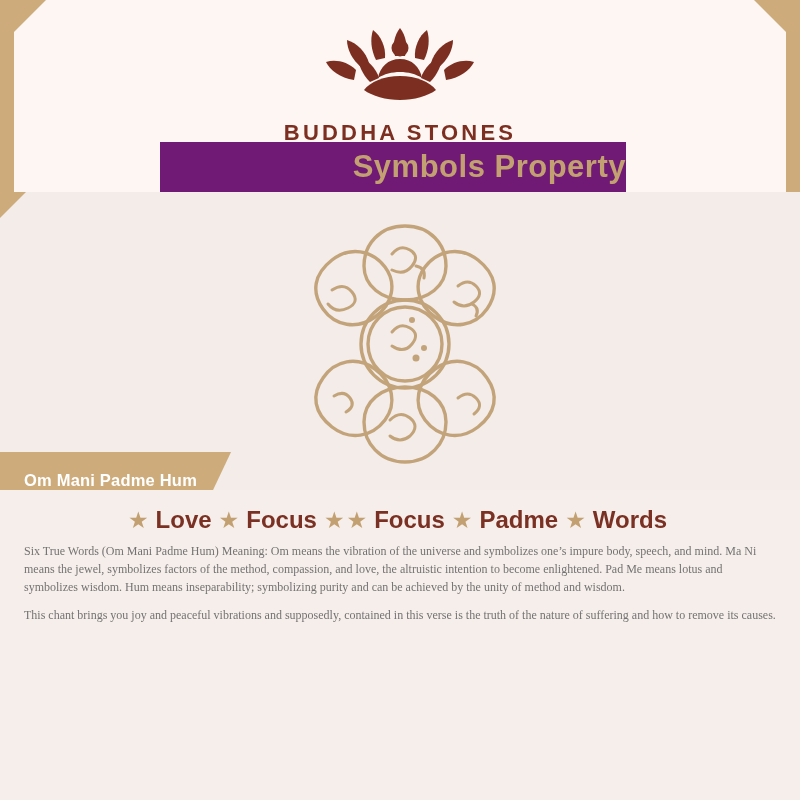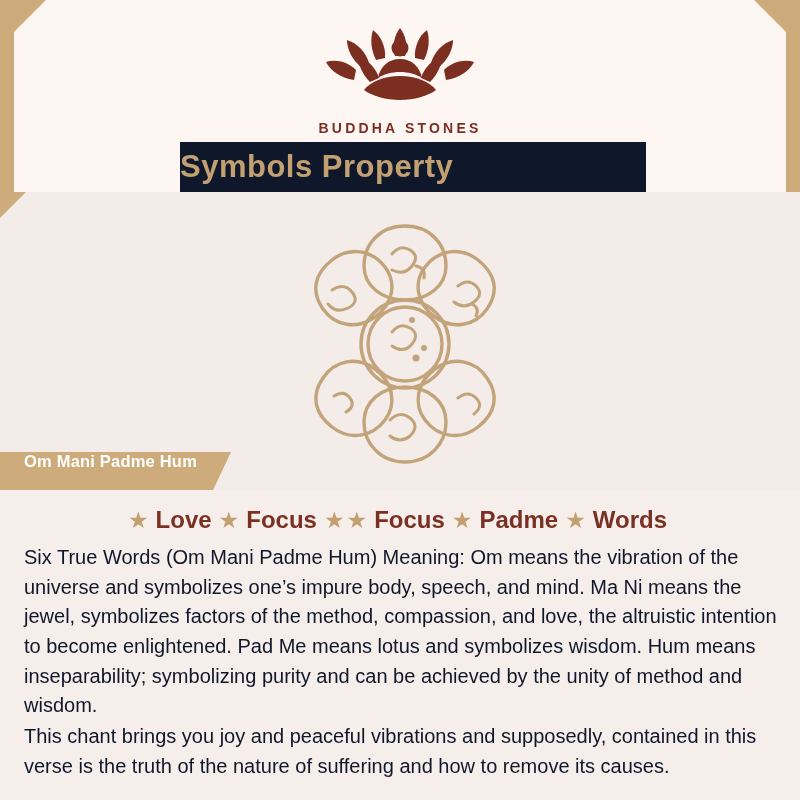--- a/index.html
+++ b/index.html
@@ -45,33 +45,33 @@
   }
 
   
   .logo-wrap {
     position: absolute; left: 0; top: 18px; width: 800px;
     display: flex; flex-direction: column; align-items: center;
   }
   .logo-mark { width: 200px; height: 96px; }
   .logo-text {
     margin-top: 6px;
-    font-size: 14px;
+    font-size: 22px;
     letter-spacing: 3.2px;
     font-weight: bold;
     color: #7c2f20;
     font-family: "Liberation Sans", sans-serif;
   }
 
   
   .title-band {
-    position: absolute; left: 180px; top: 142px;
+    position: absolute; left: 160px; top: 142px;
     width: 466px; height: 50px;
-    background: #0f172a;
-    display: flex; align-items: center; justify-content: flex-start;
+    background: #701a75;
+    display: flex; align-items: center; justify-content: flex-end;
   }
   .title-band .title {
     font-size: 31px;
     font-weight: bold;
     color: #c2a071;
     letter-spacing: .5px;
     font-family: "Liberation Sans", sans-serif;
   }
 
   
@@ -87,21 +87,21 @@
   .mandala {
     position: absolute; left: 272px; top: 16px;
     width: 266px; height: 272px;
   }
 
   
   .ribbon {
     position: absolute; left: 0; top: 452px;
     height: 38px;
     background: #cdab7b;
-    display: flex; align-items: flex-start;
+    display: flex; align-items: flex-end;
     padding: 0 34px 0 24px;
     z-index: 5;
     clip-path: polygon(0 0, 100% 0, calc(100% - 18px) 100%, 0 100%);
   }
   .ribbon .label {
     color: #ffffff;
     font-weight: bold;
     font-size: 16.5px;
     letter-spacing: .2px;
     white-space: nowrap;
@@ -123,26 +123,26 @@
     font-family: "Liberation Sans", sans-serif;
   }
   .star {
     color: #c2a071; font-size: 23px; line-height: 1;
     padding: 0 1px;
   }
   .paragraphs {
     padding: 9px 22px 0 24px;
   }
   .paragraphs p {
-    font-size: 20px;
+    font-size: 12px;
     line-height: 1.485;
-    color: #0f172a;
-    font-family: Liberation Sans, sans-serif;
-  }
-  .paragraphs p + p { margin-top: 1px; }
+    color: #737373;
+    font-family: Liberation Serif, serif;
+  }
+  .paragraphs p + p { margin-top: 11px; }
 </style>
 </head>
 <body>
 
 <div class="page">
 
   <div class="hero"></div>
   <div class="corner-tl"></div>
   <div class="corner-tr"></div>
   <div class="edge-left-top"></div>

